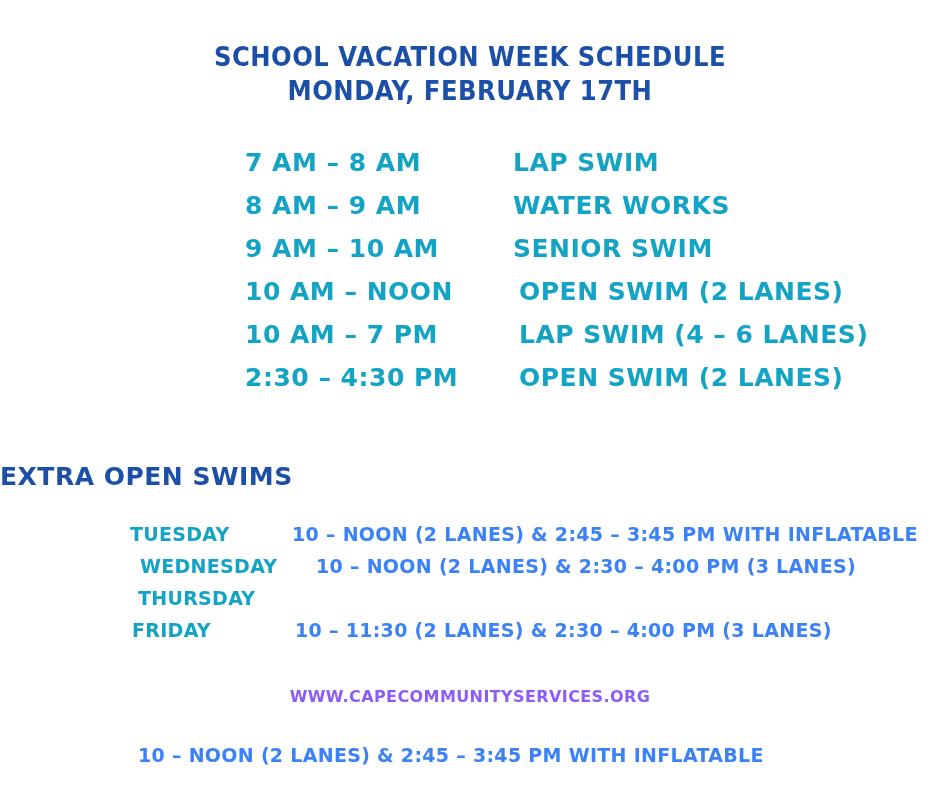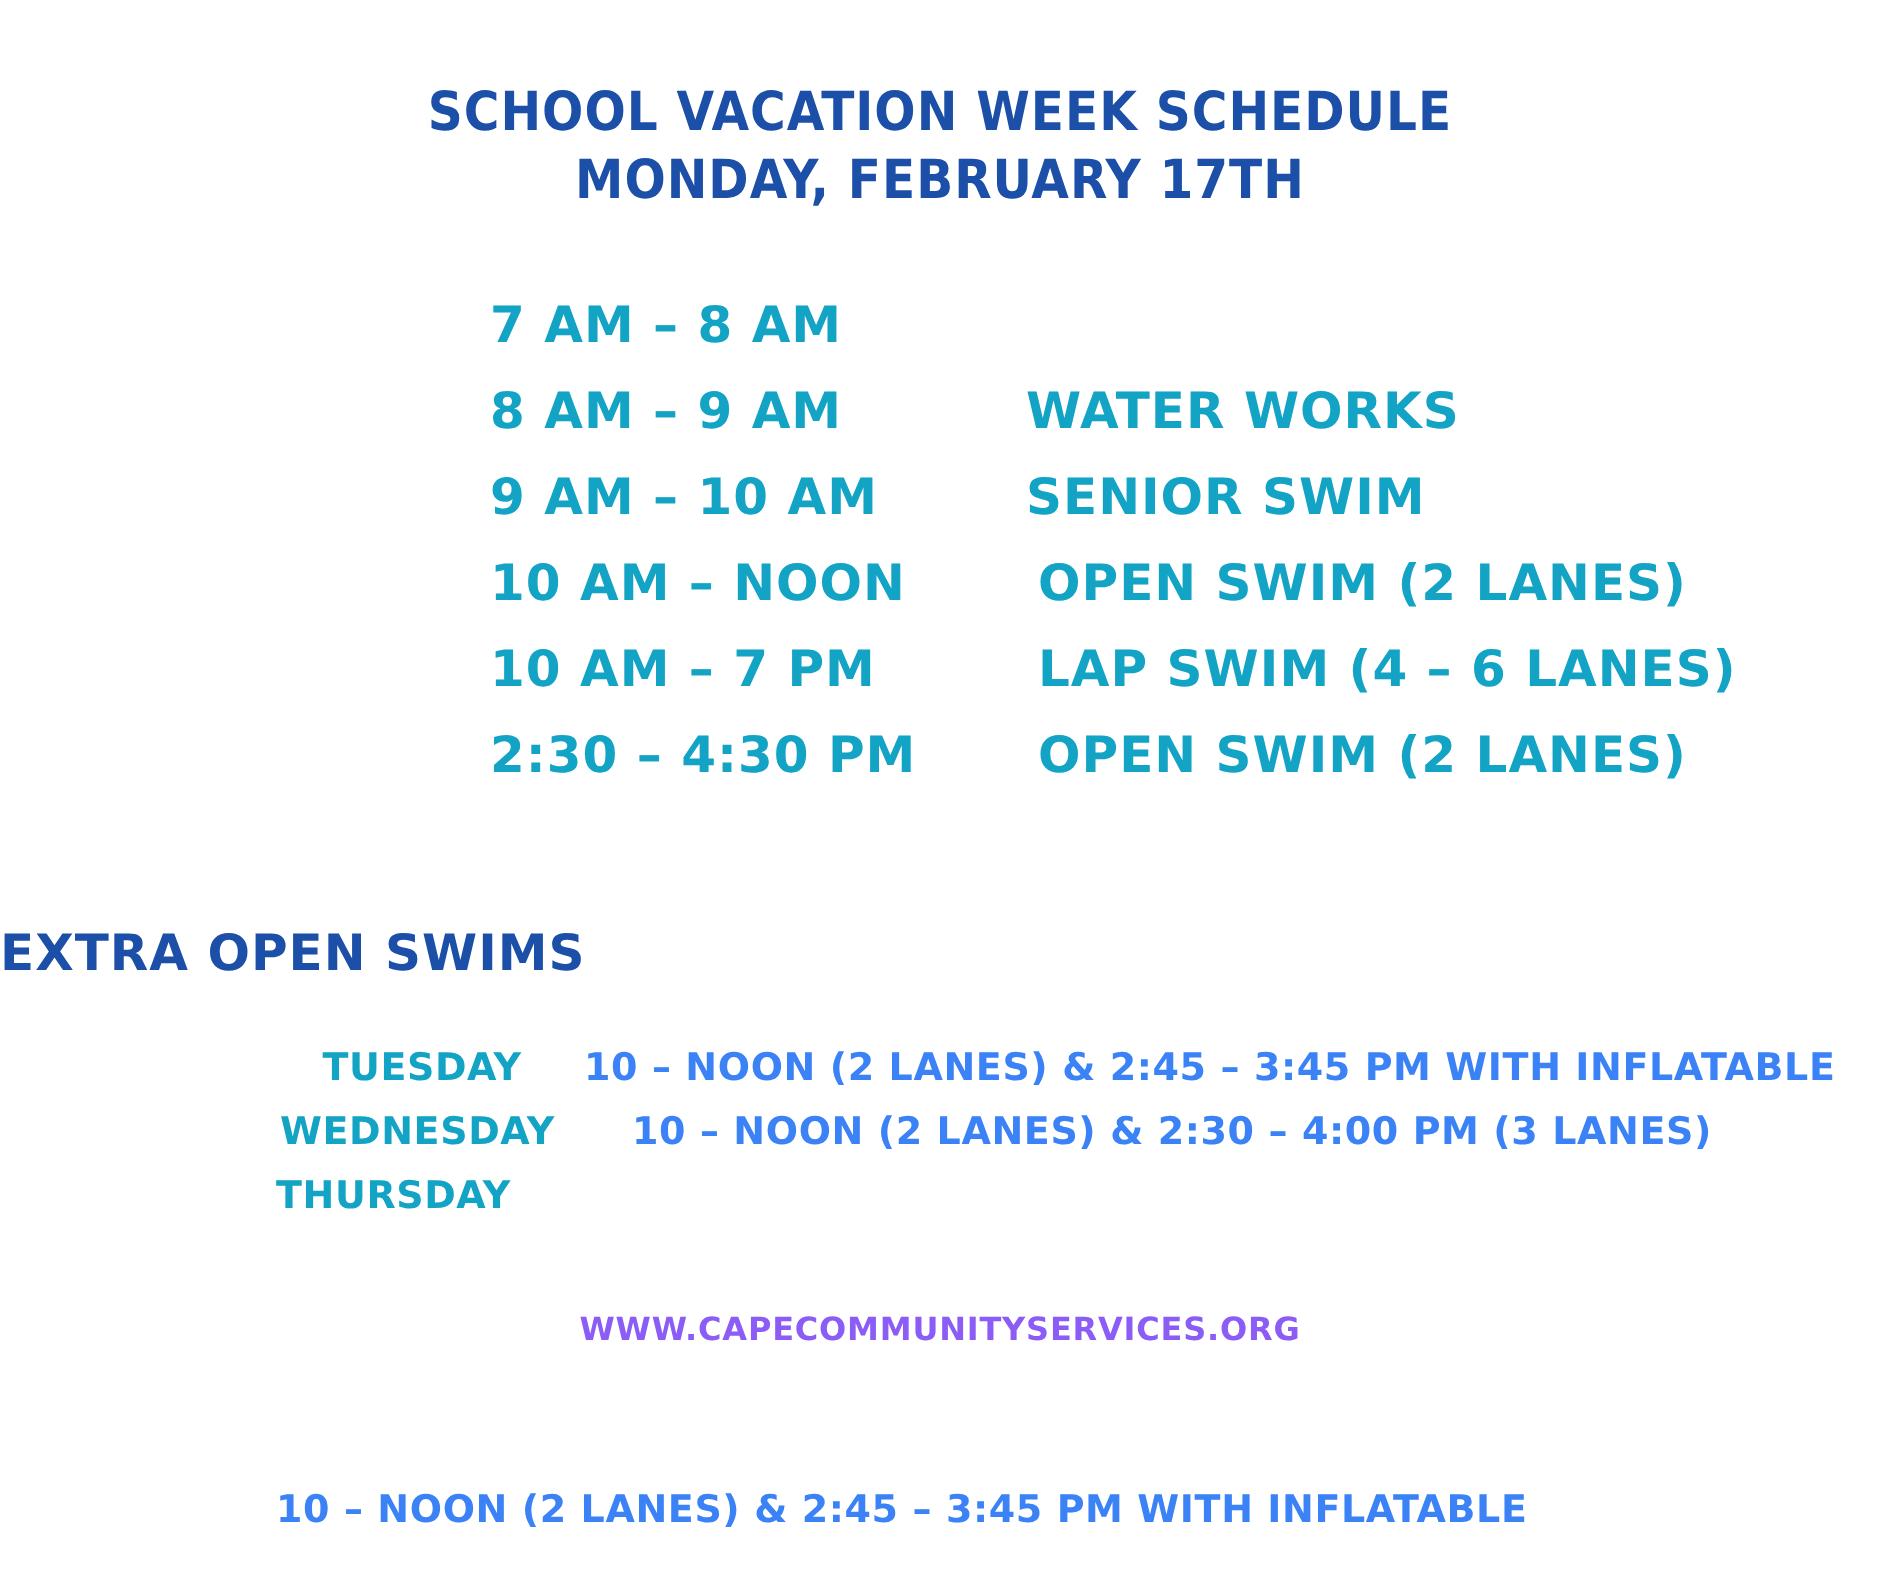--- a/index.html
+++ b/index.html
@@ -103,21 +103,21 @@
     font-size: 19px;
     text-transform: uppercase;
     letter-spacing: 0.3px;
     white-space: nowrap;
   }
   .extra-row.r1 { padding-left: 130px; }
   .extra-row.r2 { padding-left: 140px; gap: 21px; }
   .extra-row.r3 { padding-left: 138px; flex-direction: column; }
   .extra-row.r4 { padding-left: 132px; }
 
-  .extra-row.r1 .extra-day { flex: 0 0 162px; width: 162px; text-align: center; }
+  .extra-row.r1 .extra-day { flex: 0 0 162px; width: 162px; }
   .extra-row.r2 .extra-day { flex: 0 0 155px; width: 155px; }
   .extra-row.r3 .extra-day { flex: 0 0 157px; width: 157px; }
   .extra-row.r4 .extra-day { flex: 0 0 163px; width: 163px; }
 
   
   .footer {
     text-align: center;
     margin-top: 36px;
   }
   .footer-url {
@@ -137,20 +137,21 @@
   <div class="title-block">
     <div class="title-line">School Vacation Week Schedule</div>
     <div class="title-line">Monday, February 17th</div>
   </div>
 
   <div class="schedule">
 
 
     <div class="sched-row">
       <span class="sched-time">7 AM – 8 AM</span>
+      <span class="sched-activity">Lap Swim</span>
     </div>
 
     <div class="sched-row">
       <span class="sched-time">8 AM – 9 AM</span>
       <span class="sched-activity">Water Works</span>
     </div>
 
     <div class="sched-row">
       <span class="sched-time">9 AM – 10 AM</span>
       <span class="sched-activity">Senior Swim</span>
@@ -185,20 +186,24 @@
     <div class="extra-row r2">
       <span class="extra-day">Wednesday</span>
       <span class="extra-detail">10 – Noon (2 Lanes) &amp; 2:30 – 4:00 PM (3 Lanes)</span>
     </div>
 
     <div class="extra-row r3">
       <span class="extra-day">Thursday</span>
       <span class="extra-detail">10 – Noon (2 Lanes) &amp; 2:45 – 3:45 PM with Inflatable</span>
     </div>
 
+    <div class="extra-row r4">
+      <span class="extra-day">Friday</span>
+      <span class="extra-detail">10 – 11:30 (2 Lanes) &amp; 2:30 – 4:00 PM (3 Lanes)</span>
+    </div>
 
   </div>
 
   <div class="footer">
     <a class="footer-url" href="#">www.capecommunityservices.org</a>
   </div>
 
 </div>
 
 </body></html>

